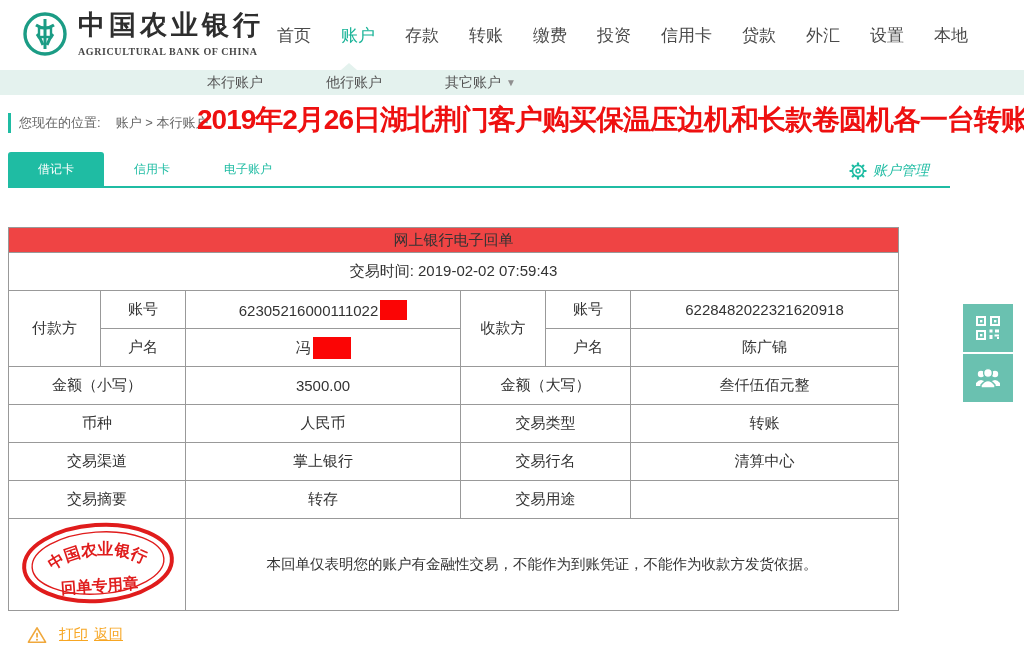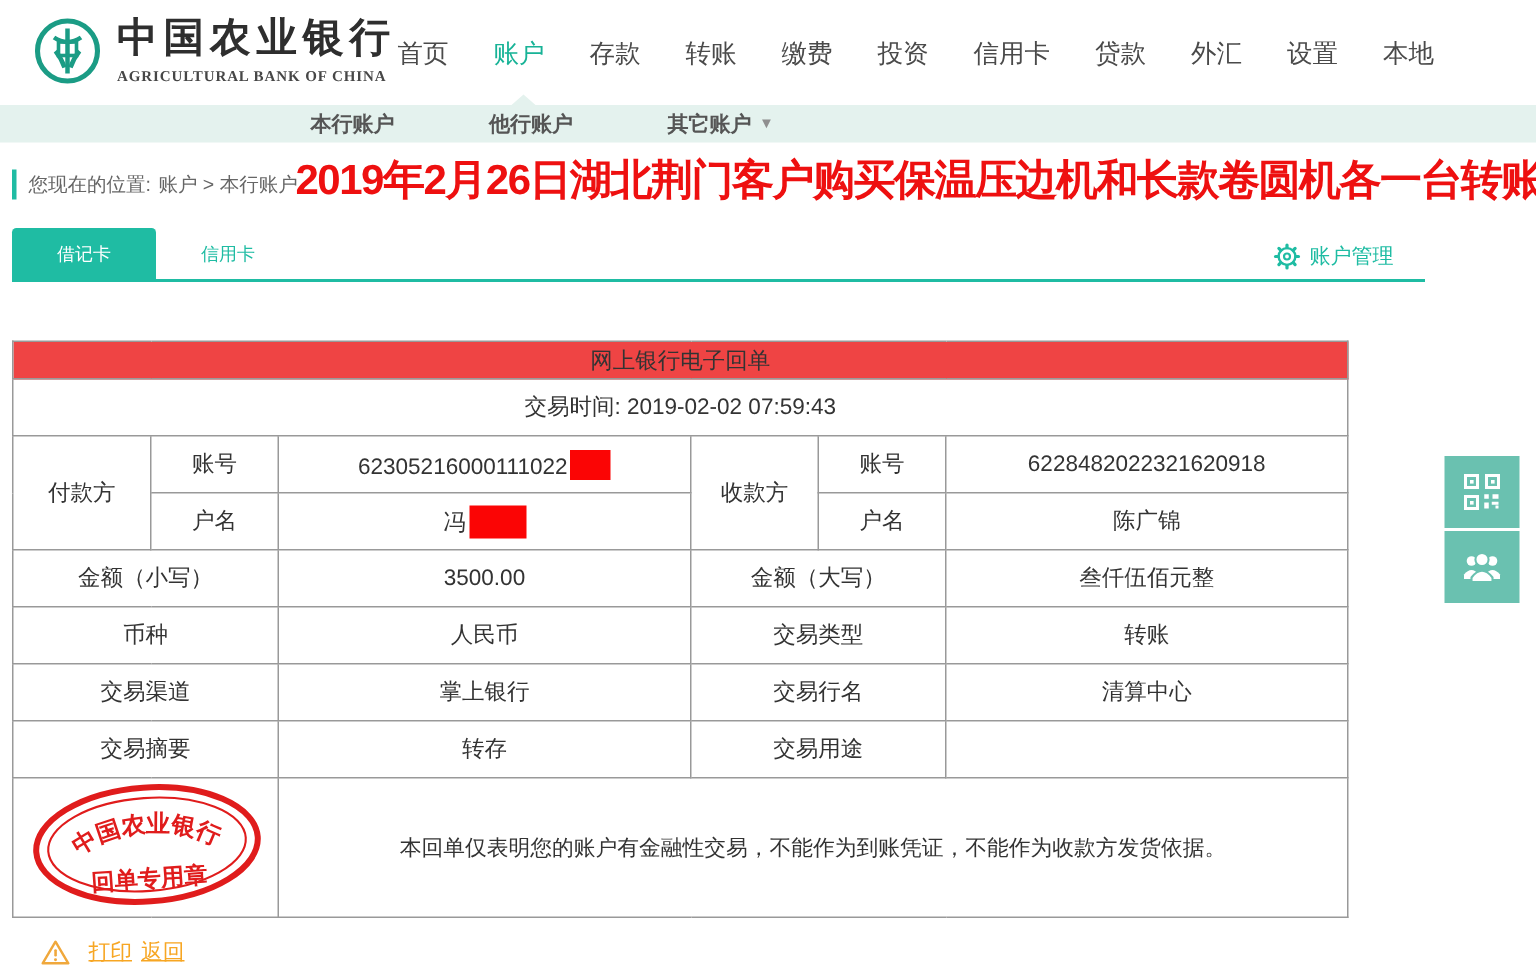--- a/index.html
+++ b/index.html
@@ -6,44 +6,44 @@
   html,body { background:#fff; }
   .page {
     position: relative; width: 1024px; height: 653px; background:#fff;
     font-family: "Liberation Sans", sans-serif; overflow: hidden; color:#333;
   }
   
   .topbar { position:absolute; top:0; left:0; width:1024px; height:70px; background:#fff; }
   .logo-wrap { position:absolute; left:22px; top:11px; display:flex; align-items:center; gap:10px; }
   .logo-text-cn { font-family:"Liberation Serif", serif; font-weight:bold; font-size:27px; letter-spacing:4px; color:#2e2e2e; line-height:1.05; }
   .logo-text-en { font-family:"Liberation Serif", serif; font-weight:bold; font-size:10px; letter-spacing:0.6px; color:#474747; margin-top:6px; }
-  .main-nav { position:absolute; left:265px; top:0; height:70px; display:flex; align-items:center; gap:30px; font-size:17px; color:#4a4a4a; }
+  .main-nav { position:absolute; left:277px; top:0; height:70px; display:flex; align-items:center; gap:30px; font-size:17px; color:#4a4a4a; }
   .main-nav .nav-item { cursor:pointer; white-space:nowrap; }
   .main-nav .nav-item.active { color:#18b397; }
   
   .subnav { position:absolute; top:70px; left:0; width:1024px; height:25px; background:#e4f2ee; display:flex; align-items:center; }
   .subnav-notch { position:absolute; left:341px; top:-7px; width:0; height:0;
     border-left:8px solid transparent; border-right:8px solid transparent; border-bottom:7px solid #e4f2ee; }
-  .subnav-item { font-size:14px; color:#555; cursor:pointer; display:flex; align-items:center; gap:5px;font-weight:bold;}
+  .subnav-item { font-size:14px; color:#555; cursor:pointer; display:flex; align-items:center; gap:5px;}
   .subnav-item:nth-child(2){ margin-left:207px; }
   .subnav-item + .subnav-item { margin-left:63px; }
   .caret { font-size:10px; color:#8f8f8f; }
   
   .breadcrumb { position:absolute; top:113px; left:8px; display:flex; align-items:center; height:20px;
-    border-left:3px solid #1fbca3; padding-left:8px; font-size:13px; color:#666; gap:5px; }
+    border-left:3px solid #1fbca3; padding-left:8px; font-size:13px; color:#666; gap:15px; }
   
   .overlay-note { position:absolute; top:101px; left:197px; font-size:28px; font-weight:bold;
     color:#ee1010; letter-spacing:-1px; white-space:nowrap; }
   
   .tabs { position:absolute; top:152px; left:8px; display:flex; }
   .tab { width:96px; height:34px; line-height:34px; text-align:center; font-size:12px; color:#1fbca3; cursor:pointer; }
   .tab.active { background:#1fbca3; color:#fff; border-radius:3px 3px 0 0; }
   .tab-line { position:absolute; top:186px; left:8px; width:942px; height:2px; background:#1fbca3; }
   .manage { position:absolute; top:162px; left:849px; display:flex; align-items:center; gap:6px;
-    color:#1fbca3; font-size:14px; cursor:pointer; }
+    color:#1fbca3; font-size:14px; cursor:pointer;font-style:italic; }
   
   table.receipt { position:absolute; top:227px; left:8px; width:890px; border-collapse:collapse; table-layout:fixed; }
   table.receipt td { border:1px solid #999; font-size:15px; color:#333; text-align:center; padding:2px 4px; }
   td.r-title { background:#ef4444; height:25px; font-size:14px; color:#333; }
   td.r-time { height:38px; text-align:left; padding-left:13px; }
   td.r-cell { height:38px;margin-left:16px; }
   td.r-stamp-cell { height:86px; }
   .redact-sm { display:inline-block; width:27px; height:20px; background:#fb0505; vertical-align:-4px; margin-left:2px; }
   .redact-nm { display:inline-block; width:38px; height:22px; background:#fb0505; vertical-align:-6px; margin-left:2px; }
   .stamp-svg { transform:rotate(-4deg); margin-left:2px; }
@@ -109,20 +109,21 @@
   <div class="breadcrumb">
     <span>您现在的位置:</span>
     <span>账户 &gt; 本行账户</span>
   </div>
 
   <div class="overlay-note">2019年2月26日湖北荆门客户购买保温压边机和长款卷圆机各一台转账3500元至农行账户</div>
 
   <div class="tabs">
     <div class="tab active">借记卡</div>
     <div class="tab">信用卡</div>
+    <div class="tab">电子账户</div>
   </div>
   <div class="tab-line"></div>
   <div class="manage">
     <svg width="18" height="18" viewBox="0 0 20 20">
       <circle cx="10" cy="10" r="6.2" fill="none" stroke="#1fbca3" stroke-width="1.8"></circle>
       <circle cx="10" cy="10" r="2.2" fill="none" stroke="#1fbca3" stroke-width="1.6"></circle>
       <g stroke="#1fbca3" stroke-width="2.4" stroke-linecap="round">
         <path d="M10 1.5 L10 3.5"></path>
           <path d="M10 16.5 L10 18.5"></path>
         <path d="M1.5 10 L3.5 10"></path>

